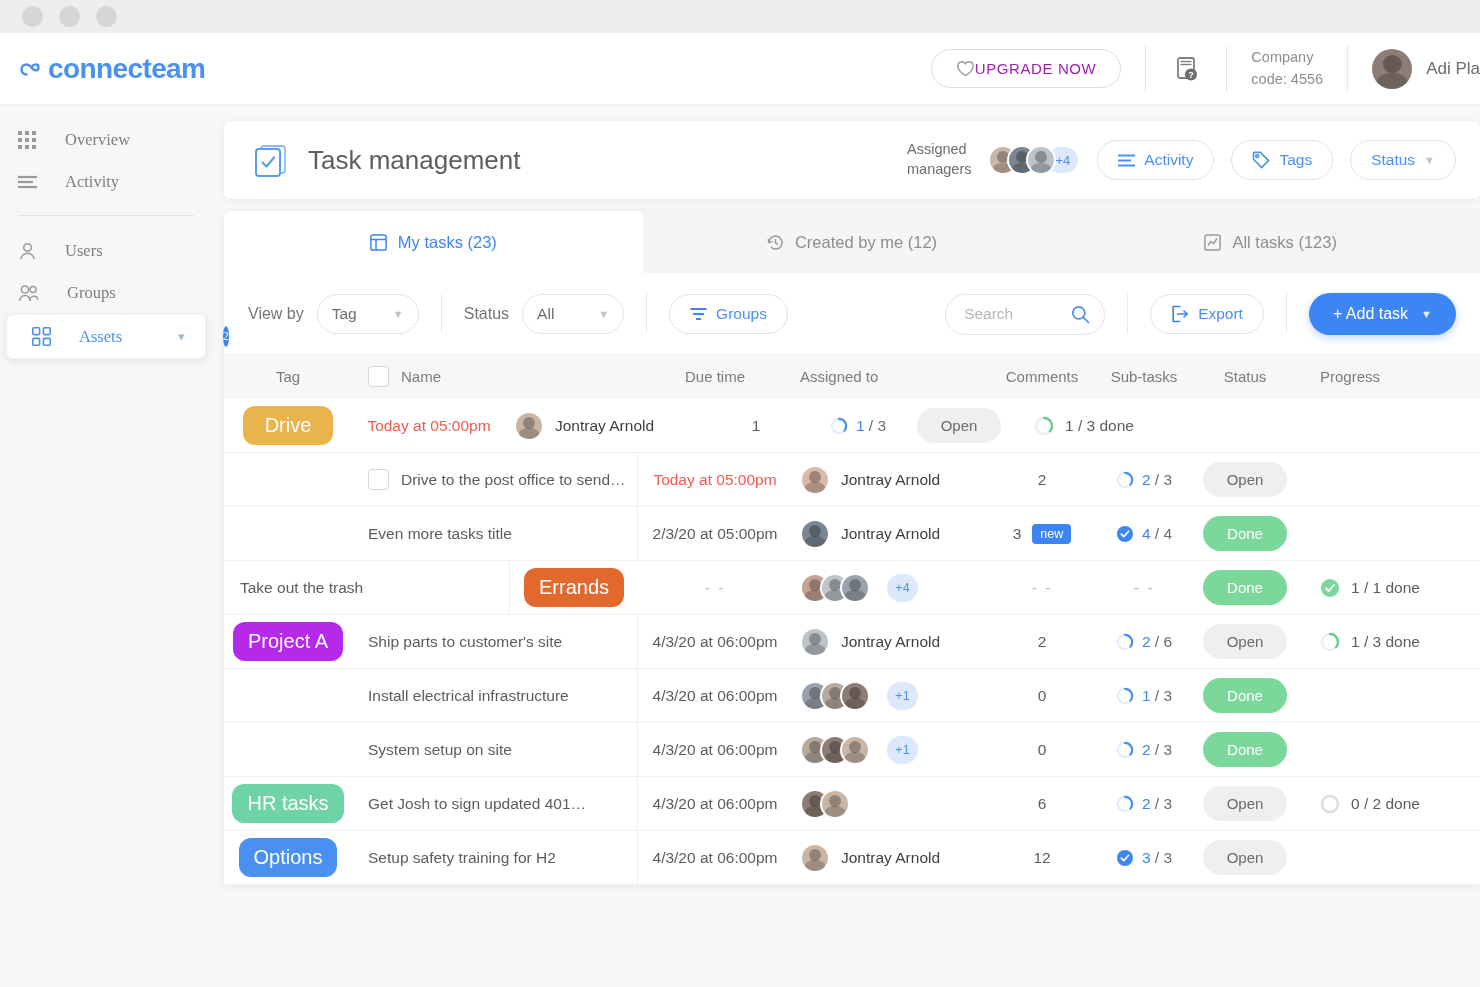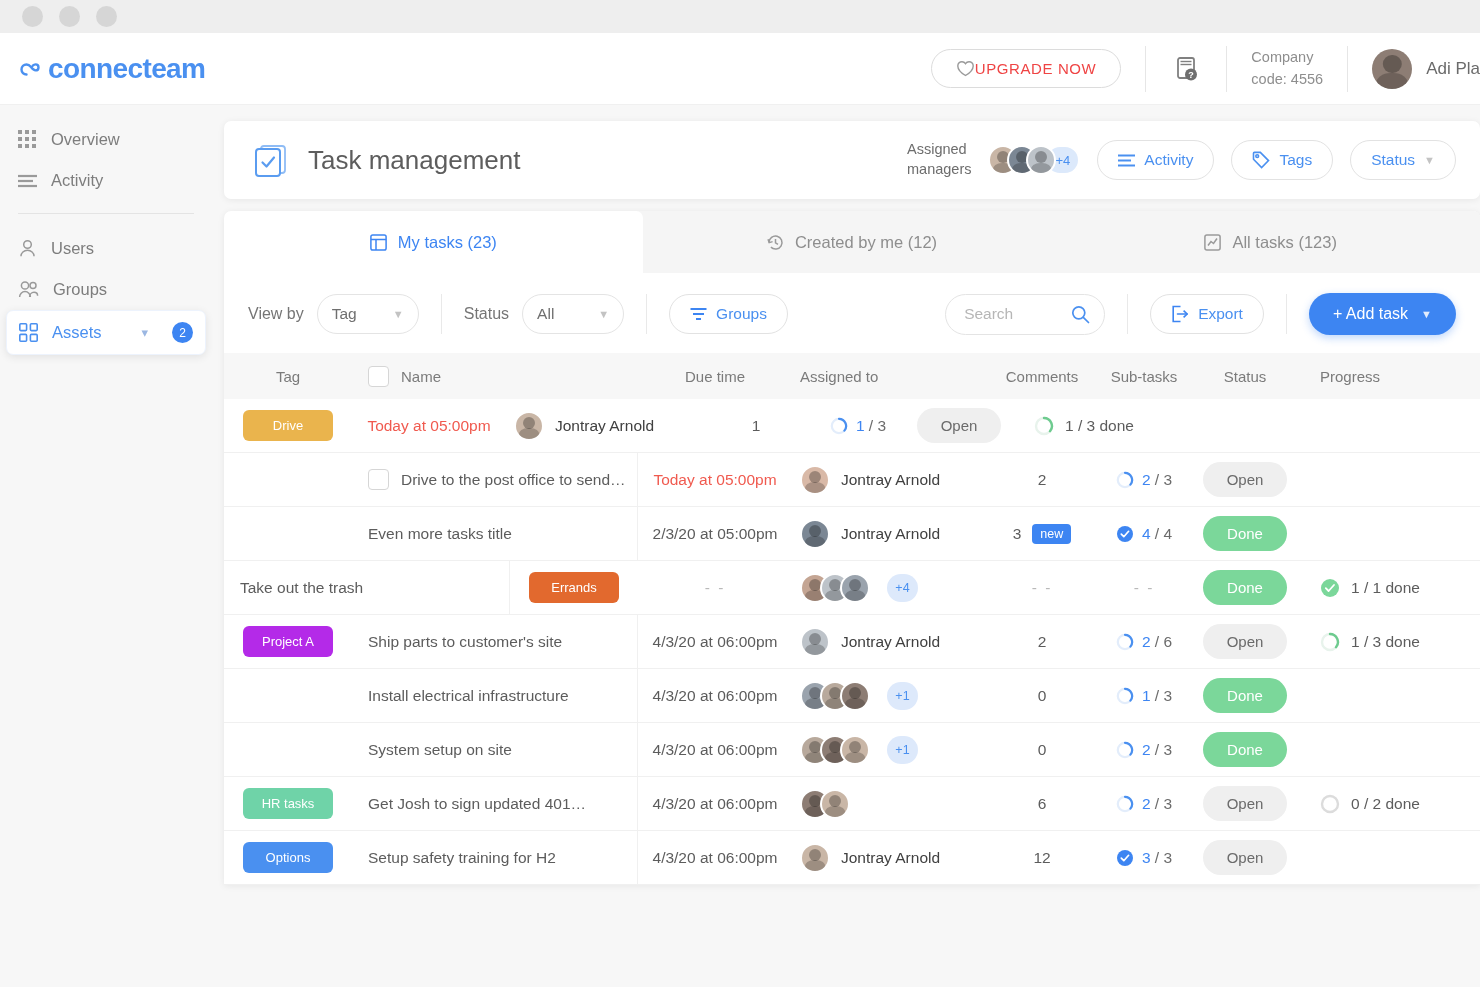--- a/index.html
+++ b/index.html
@@ -45,21 +45,21 @@
     display: flex;
     align-items: center;
     height: 100%;
   }
   .upgrade-btn {
     display: flex; align-items: center; gap: 0;
     border: 1px solid #dcdcdc;
     border-radius: 22px;
     padding: 10px 24px;
     font-size: 15px;
-    color: #ef4444;
+    color: #a21caf;
     letter-spacing: 0.6px;
     background: #fff;
     cursor: pointer;
   }
   .vsep { width: 1px; height: 46px; background: #e6e6e6; margin: 0 24px; }
   .help-icon { cursor: pointer; display:flex; }
   .company {
     font-size: 14.5px; color: #8e8e8e; line-height: 1.45; white-space: nowrap;
   }
   .user-block { display: flex; align-items: center; gap: 14px; }
@@ -78,32 +78,33 @@
 
   
   .sidebar {
     width: 212px;
     background: #f7f7f7;
     padding-top: 14px;
     flex: none;
     position: relative;
   }
   .nav-item {
-    display: flex; align-items: center; gap: 14px;
+    display: flex; align-items: center; gap: 28px;
     padding: 11px 0 11px 18px;
     font-size: 16.5px; color: #7d7d7d; cursor: pointer;
     position: relative;
+    font-family: Liberation Serif, serif;
   }
   .nav-sep { height: 1px; background: #e4e4e4; margin: 12px 18px 14px 18px; }
   .nav-item.active {
     background: #ffffff;
     color: #4a90f0;
     border-radius: 7px;
     margin: 0 6px;
-    padding-left: 12px;
+    padding-left: 25px;
     box-shadow: 0 2px 9px rgba(0,0,0,0.09);
     border: 1px solid #edf3fd;
   }
   .nav-item.active .nav-label { color: #4a90f0; }
   .nav-spacer { flex: 1; }
   .chev { color: #9bb7e2; font-size: 13px; }
   .badge-count {
     background: #3d85f2; color: #fff; font-size: 12px;
     width: 21px; height: 21px; border-radius: 50%;
     display: flex; align-items: center; justify-content: center;
@@ -201,21 +202,21 @@
   .c-assigned { width: 196px; flex: none; padding-left: 8px; gap: 11px; }
   .c-comments { width: 108px; flex: none; justify-content: center; gap: 9px; }
   .c-sub      { width: 96px; flex: none; justify-content: center; gap: 8px; }
   .c-status   { width: 106px; flex: none; justify-content: center; }
   .c-prog     { flex: 1; padding-left: 22px; gap: 11px; }
 
   .cellbox { border-bottom: 1px solid #f0f0f0; }
   .group-left { border-right: 1px solid #f0f0f0; }
   .tag-chip {
     display: inline-flex; align-items: center; justify-content: center;
-    color: #fff; font-size: 13px; border-radius: 6px;
+    color: #fff; font-size: 20px; border-radius: 12px;
     padding: 8px 15px; min-width: 90px;
   }
   .checkbox {
     width: 21px; height: 21px; border: 1.5px solid #d6d6d6; border-radius: 4px;
     flex: none; cursor: pointer; background:#fff;
   }
   .task-name { color: #5c5c5c; white-space: nowrap; overflow: hidden; text-overflow: ellipsis; }
   .due-overdue { color: #f05a4f; }
   .status-chip {
     border-radius: 18px; padding: 9px 19px; font-size: 15px;

